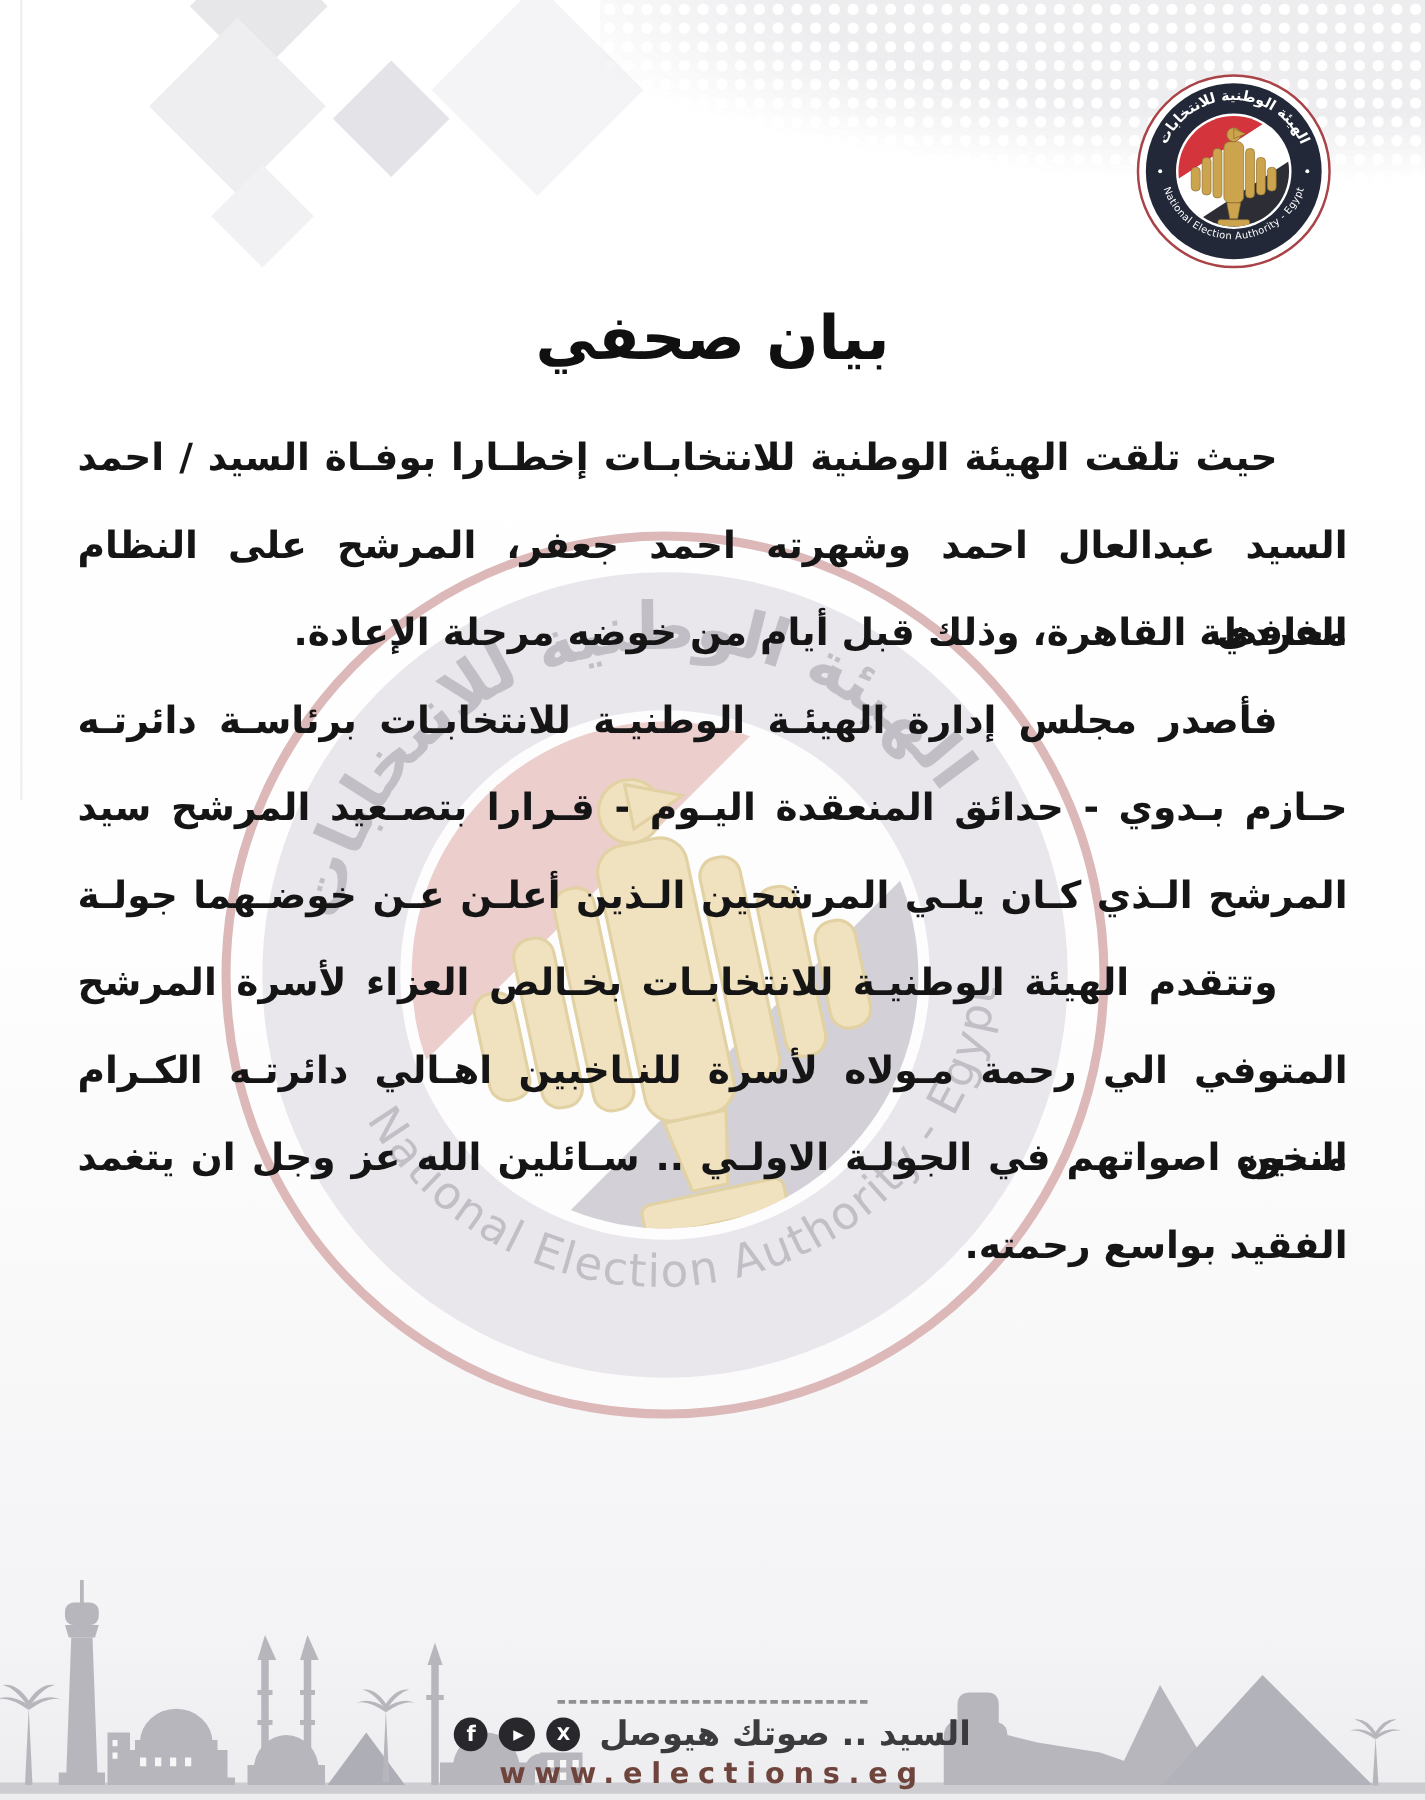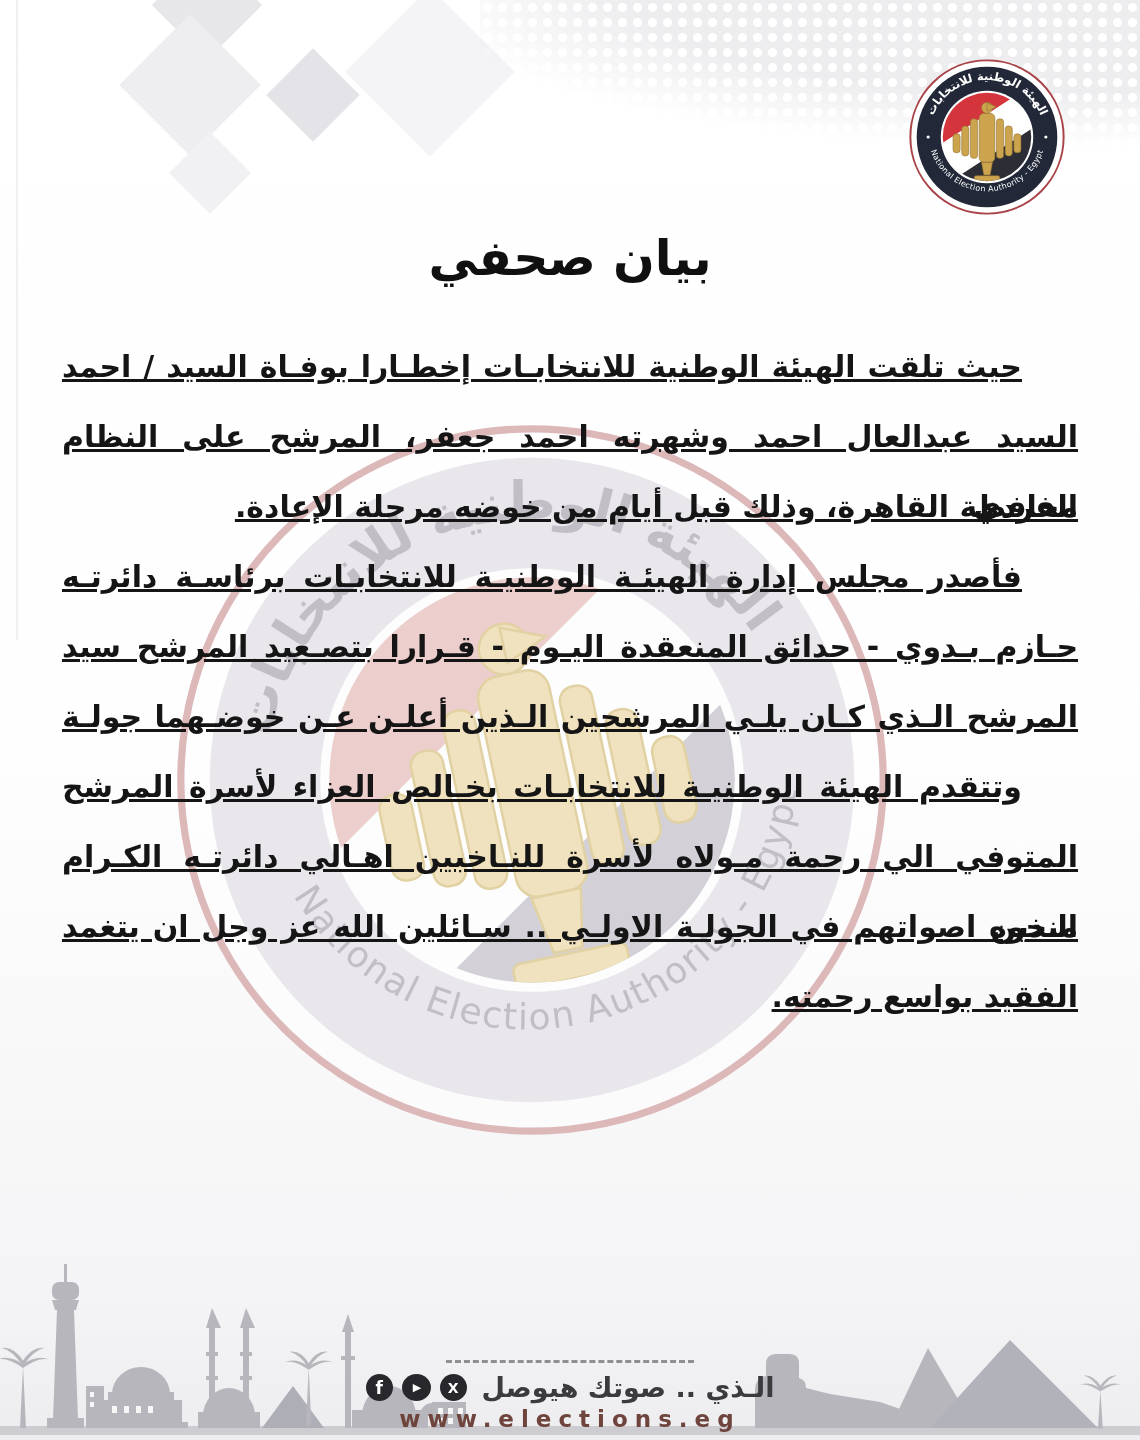--- a/index.html
+++ b/index.html
@@ -22,24 +22,24 @@
     background-size:15px 15px;
     -webkit-mask-image:radial-gradient(120% 135% at 85% -10%,#000 52%,transparent 80%);
     mask-image:radial-gradient(120% 135% at 85% -10%,#000 52%,transparent 80%);
   }
   
   .logo{position:absolute;left:908px;top:58px;width:158px;height:158px;z-index:2;}
   .watermark{position:absolute;left:170px;top:418px;width:724px;height:724px;z-index:1;transform:rotate(-12deg);}
   .logo svg,.watermark svg{width:100%;height:100%;display:block;}
   
   .title{
-    position:absolute;top:226px;left:0;right:0;margin:4px;text-align:center;
+    position:absolute;top:226px;left:0;right:0;margin:16px;text-align:center;
     font-size:49px;font-weight:800;color:#101010;z-index:2;letter-spacing:1px;
   }
-  .bodytext{position:absolute;top:332px;right:62px;left:62px;z-index:2;color:#151515;text-decoration:underline;}
+  .bodytext{position:absolute;top:332px;right:62px;left:62px;z-index:2;color:#151515;}
   .bodytext p{
     margin:0;height:70px;line-height:70px;font-size:30px;font-weight:700;
     text-align:justify;text-align-last:justify;-moz-text-align-last:justify;white-space:normal;
   }
   .bodytext p.p-first{padding-right:56px;}
   .bodytext p.p-last{text-align-last:right;-moz-text-align-last:right;}
   
   .skyline{position:absolute;left:0;bottom:0;width:1140px;height:200px;z-index:1;}
   
   .footer{position:absolute;left:0;right:0;bottom:8px;z-index:3;display:flex;flex-direction:column;align-items:center;}
@@ -251,21 +251,21 @@
         <rect x="448" y="168" width="5" height="6"></rect>
       <rect x="458" y="168" width="5" height="6"></rect>
         <rect x="438" y="178" width="5" height="6"></rect>
       <rect x="448" y="178" width="5" height="6"></rect>
     </g>
   </svg>
 
   <div class="footer">
     <div class="divider"></div>
     <div class="slogan-row">
-      <span class="slogan">الـذي .. صوتك هيوصل</span>
+      <span class="slogan">السيد .. صوتك هيوصل</span>
       <span class="icon x">X</span>
       <span class="icon yt">▶</span>
       <span class="icon fb">f</span>
     </div>
     <div class="url">www.elections.eg</div>
   </div>
 
 </div>
 
 </body></html>

